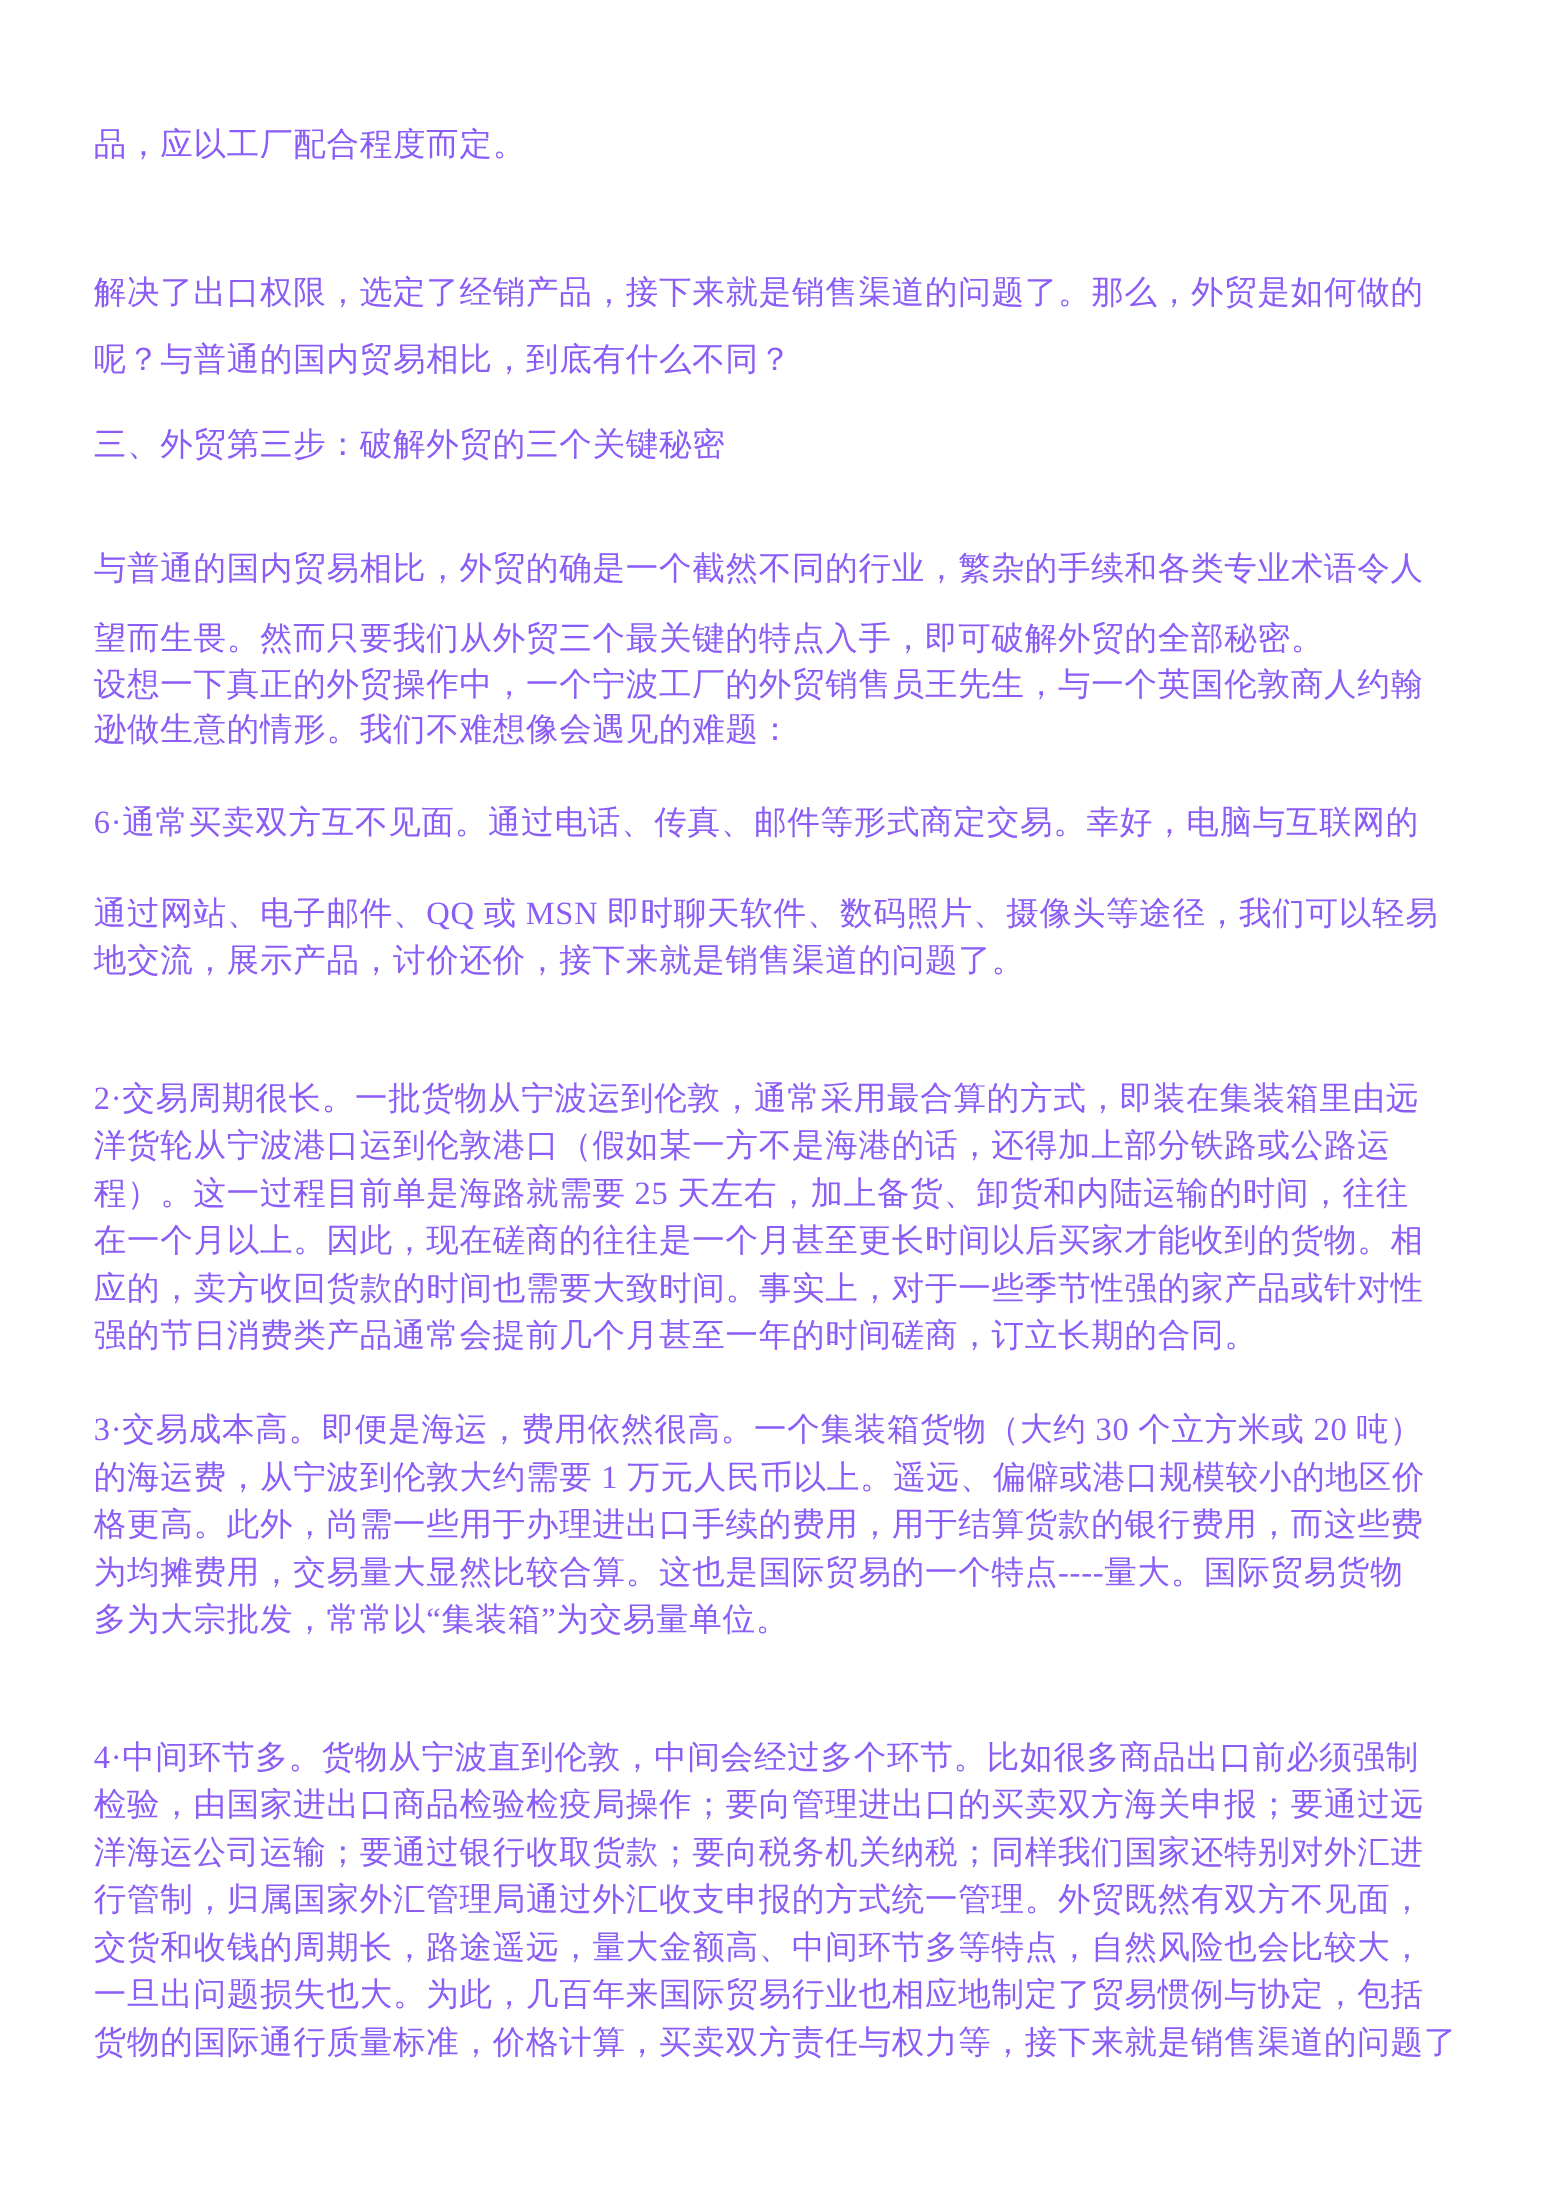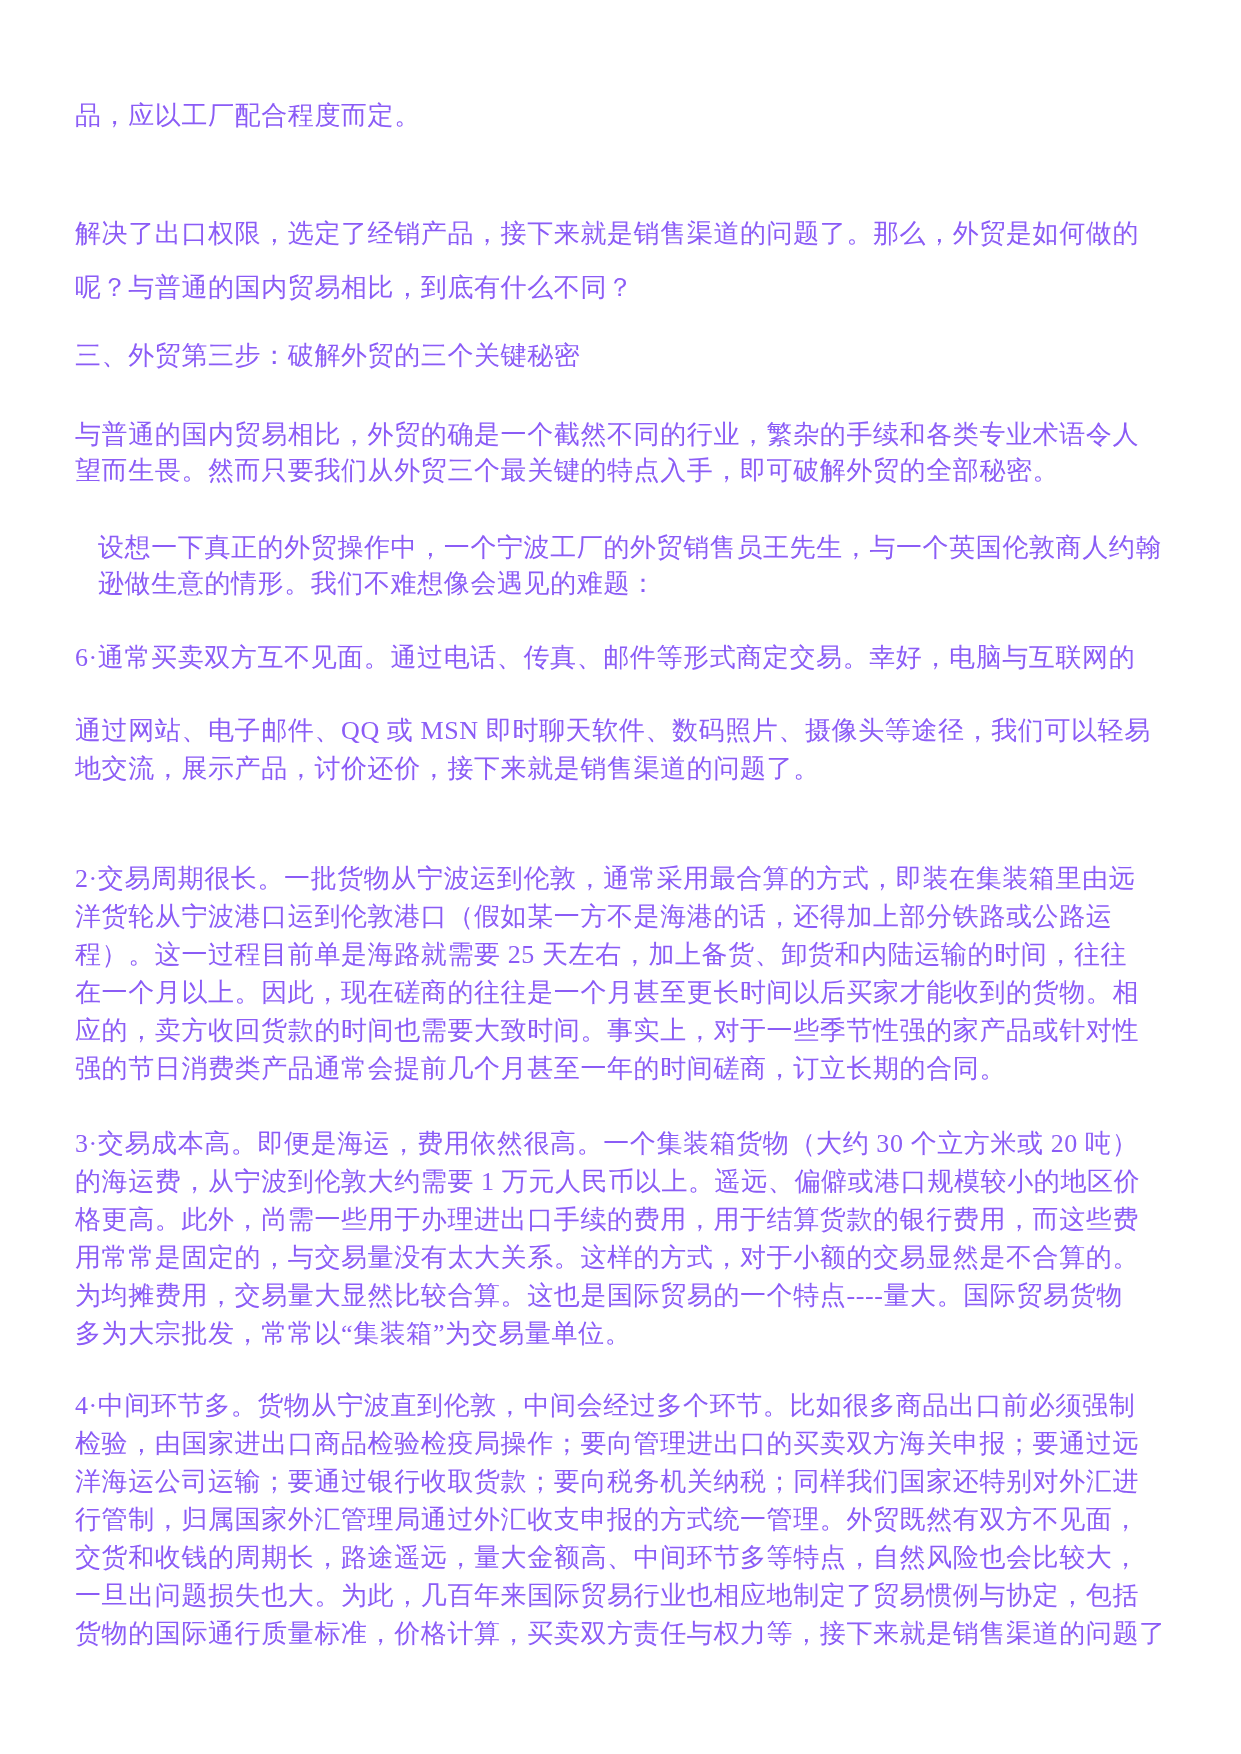--- a/index.html
+++ b/index.html
@@ -28,22 +28,22 @@
     line-height: 38px;
     height: 38px;
     white-space: nowrap;
   }
   
   .p0 { top: 97px;  }
   .p1 { top: 207px; }
   .p1 .line { line-height: 54px; height: 54px; }
   .p2 { top: 337px; }
   .p3 { top: 417px; }
-  .p3 .line { line-height: 36px; height: 36px; }
-  .p4 { top: 530px; margin-left: 23px; }
+  .p3 .line { line-height: 36px; height: 36px; margin-top: 20px; }
+  .p4 { top: 530px; }
   .p4 .line { line-height: 36px; height: 36px; }
   .p5 { top: 639px; }
   .p6 { top: 712px; }
   .p7 { top: 860px; }
   .p8 { top: 1125px; }
   .p9 { top: 1387px; }
 </style>
 </head>
 <body>
 
@@ -78,21 +78,20 @@
       <div class="line">洋货轮从宁波港口运到伦敦港口（假如某一方不是海港的话，还得加上部分铁路或公路运</div>
       <div class="line">程）。这一过程目前单是海路就需要 25 天左右，加上备货、卸货和内陆运输的时间，往往</div>
       <div class="line">在一个月以上。因此，现在磋商的往往是一个月甚至更长时间以后买家才能收到的货物。相</div>
       <div class="line">应的，卖方收回货款的时间也需要大致时间。事实上，对于一些季节性强的家产品或针对性</div>
       <div class="line">强的节日消费类产品通常会提前几个月甚至一年的时间磋商，订立长期的合同。</div>
     </div>
   <div class="para p8">
       <div class="line">3·交易成本高。即便是海运，费用依然很高。一个集装箱货物（大约 30 个立方米或 20 吨）</div>
       <div class="line">的海运费，从宁波到伦敦大约需要 1 万元人民币以上。遥远、偏僻或港口规模较小的地区价</div>
       <div class="line">格更高。此外，尚需一些用于办理进出口手续的费用，用于结算货款的银行费用，而这些费</div>
-      <div class="line">用常常是固定的，与交易量没有太大关系。这样的方式，对于小额的交易显然是不合算的。</div>
       <div class="line">为均摊费用，交易量大显然比较合算。这也是国际贸易的一个特点----量大。国际贸易货物</div>
       <div class="line">多为大宗批发，常常以“集装箱”为交易量单位。</div>
     </div>
   <div class="para p9">
       <div class="line">4·中间环节多。货物从宁波直到伦敦，中间会经过多个环节。比如很多商品出口前必须强制</div>
       <div class="line">检验，由国家进出口商品检验检疫局操作；要向管理进出口的买卖双方海关申报；要通过远</div>
       <div class="line">洋海运公司运输；要通过银行收取货款；要向税务机关纳税；同样我们国家还特别对外汇进</div>
       <div class="line">行管制，归属国家外汇管理局通过外汇收支申报的方式统一管理。外贸既然有双方不见面，</div>
       <div class="line">交货和收钱的周期长，路途遥远，量大金额高、中间环节多等特点，自然风险也会比较大，</div>
       <div class="line">一旦出问题损失也大。为此，几百年来国际贸易行业也相应地制定了贸易惯例与协定，包括</div>

